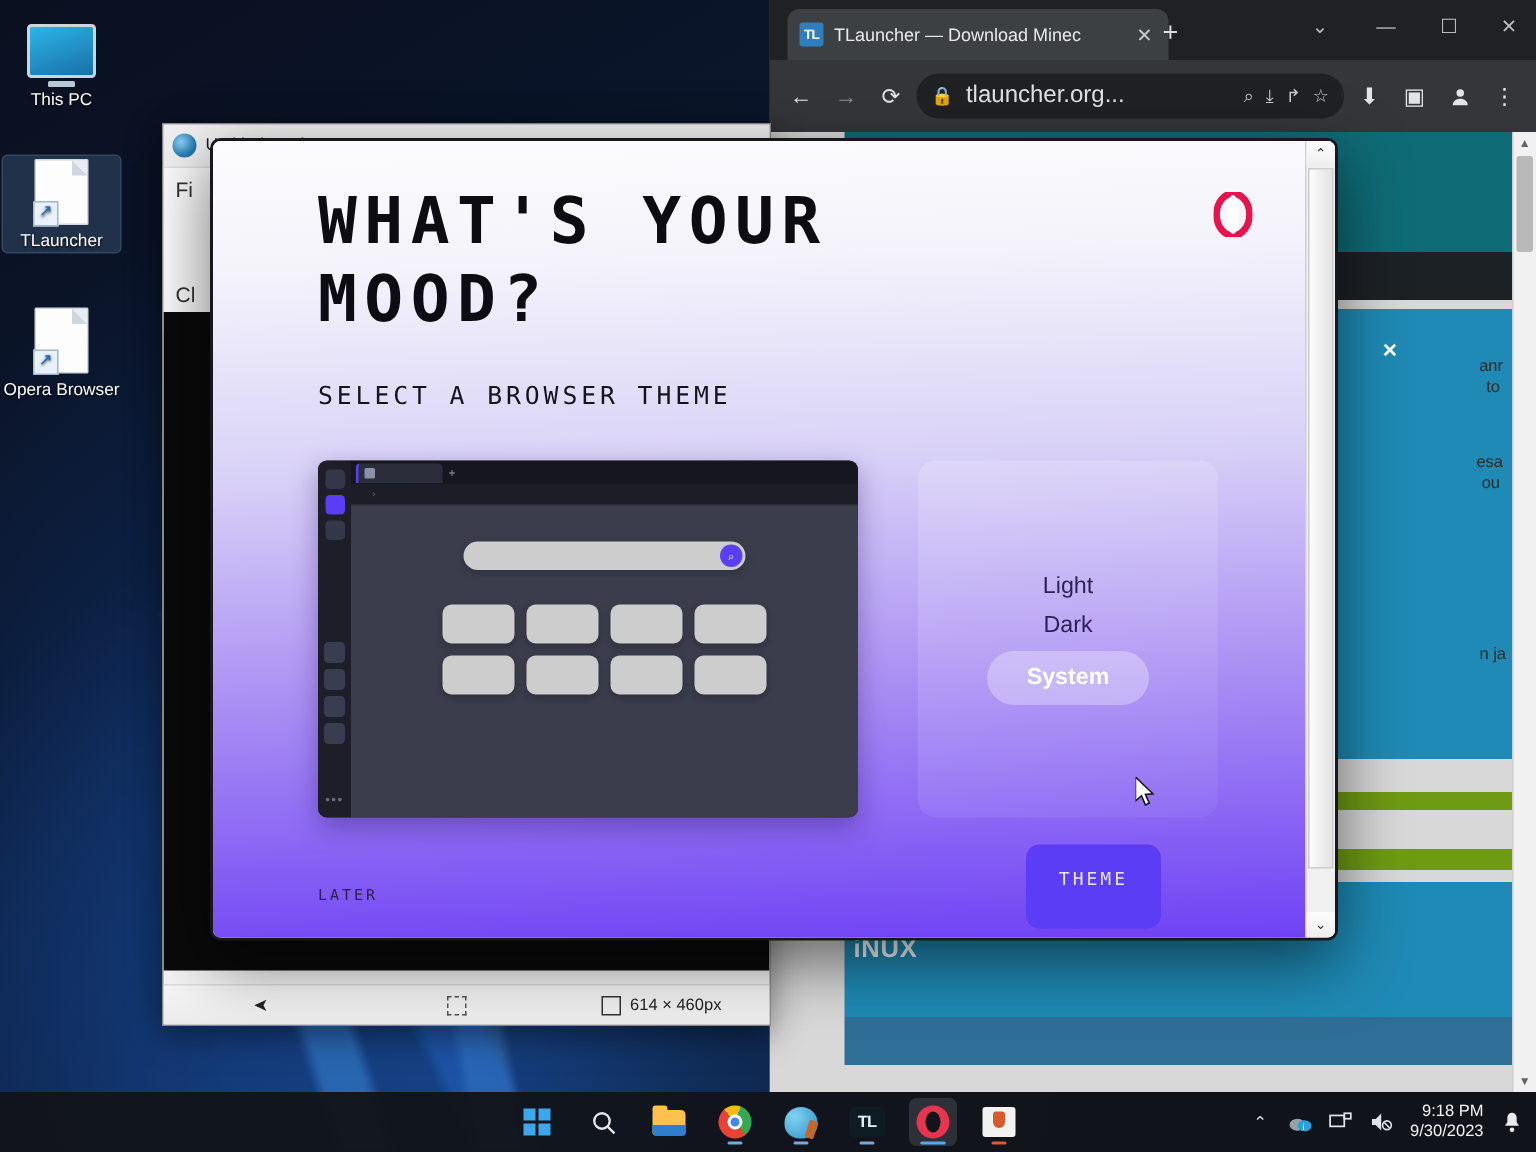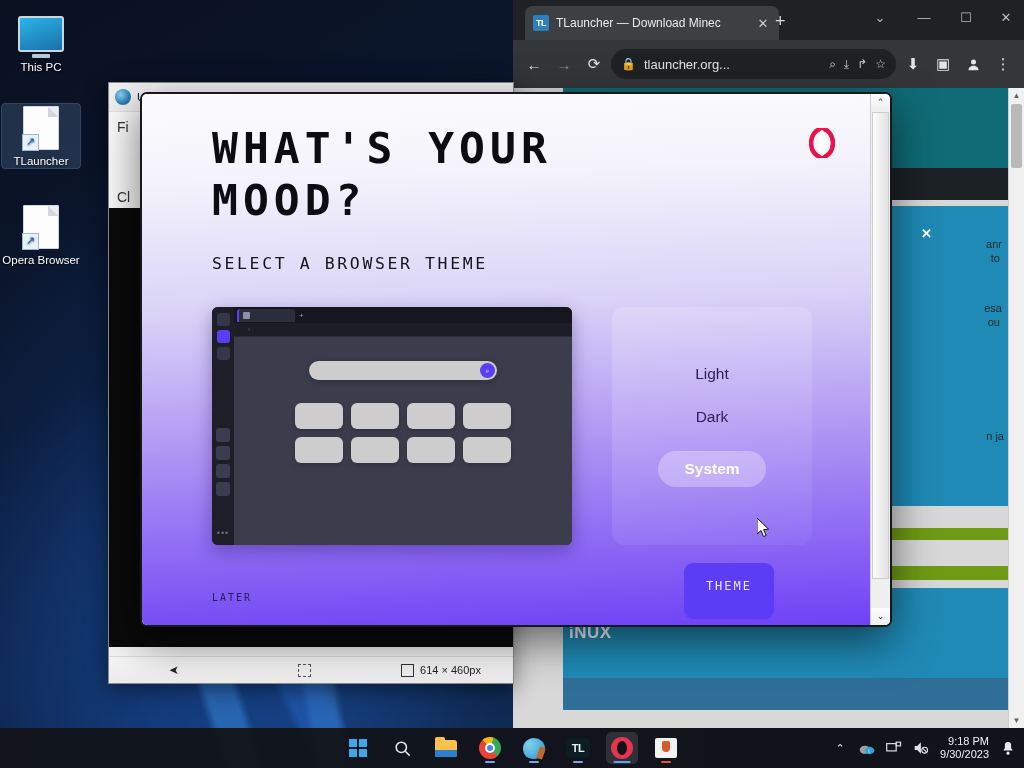--- a/index.html
+++ b/index.html
@@ -46,21 +46,21 @@
               display:flex;align-items:center;padding:0 8px;gap:7px;}
   .tl-favicon{width:16px;height:16px;background:#2f7fbf;border-radius:2px;color:#fff;font-size:9px;font-weight:bold;
               display:flex;align-items:center;justify-content:center;letter-spacing:-.5px;}
   #chrome-tab .ttl{flex:1;color:#e8eaed;font-size:12px;white-space:nowrap;overflow:hidden;}
   .tabclose{color:#c9ccd0;font-size:13px;width:16px;text-align:center;}
   #newtab{position:absolute;left:262px;top:12px;color:#dadce0;font-size:18px;line-height:18px;}
   .wbtn{position:absolute;top:8px;color:#b9bcc0;font-size:13px;width:28px;text-align:center;line-height:20px;}
   #chrome-toolbar{height:48px;background:#35363a;display:flex;align-items:center;padding:0 8px;gap:4px;}
   .tbicon{width:26px;height:26px;display:flex;align-items:center;justify-content:center;color:#e2e4e7;font-size:15px;flex:none;}
   #omnibox{flex:1;height:30px;background:#202124;border-radius:15px;display:flex;align-items:center;padding:0 10px;gap:8px;}
-  #omnibox .url{color:#dfe1e5;font-size:13px;flex:1;white-space:nowrap;overflow:hidden;}
+  #omnibox .url{color:#dfe1e5;font-size:16px;flex:1;white-space:nowrap;overflow:hidden;}
   .obic{color:#c7cace;font-size:12px;}
   
   #page{position:absolute;left:0;top:88px;right:0;bottom:0;background:#d8d8d8;overflow:hidden;}
   #page-hero{position:absolute;left:50px;top:0;right:14px;height:80px;background:#0f6b76;}
   #page-hero2{position:absolute;left:50px;top:80px;width:250px;height:32px;background:#c2651d;}
   #page-hero3{position:absolute;left:300px;top:80px;right:14px;height:32px;background:#1c2126;}
   #ad-panel{position:absolute;left:50px;top:118px;right:14px;height:300px;background:#1f8ab5;}
   .adx{position:absolute;color:#fff;font-weight:bold;font-size:13px;}
   #ad-circle{position:absolute;left:-48px;top:100px;width:96px;height:96px;border-radius:50%;background:#f4f7f9;
              display:flex;align-items:center;justify-content:center;color:#1f8ab5;font-weight:bold;font-size:16px;}
@@ -126,21 +126,21 @@
   #pv-content{flex:1;background:#3b3d4c;display:flex;flex-direction:column;align-items:center;padding-top:24px;}
   #pv-search{width:188px;height:19px;border-radius:10px;background:#cdcdce;position:relative;
              box-shadow:0 2px 6px rgba(0,0,0,.25);}
   #pv-searchbtn{position:absolute;right:2px;top:2px;width:15px;height:15px;border-radius:50%;background:#5b3df5;
                 color:#fff;font-size:7px;display:flex;align-items:center;justify-content:center;}
   #pv-tiles{display:grid;grid-template-columns:repeat(4,48px);gap:8px 8px;margin-top:23px;}
   .pv-tile{height:26px;background:#cdcdce;border-radius:6px;box-shadow:0 2px 5px rgba(0,0,0,.22);}
   
   #theme-card{width:200px;height:238px;border-radius:12px;
               background:linear-gradient(160deg,rgba(255,255,255,.18),rgba(255,255,255,.05));
-              display:flex;flex-direction:column;align-items:center;justify-content:center;gap:25px;}
+              display:flex;flex-direction:column;align-items:center;justify-content:center;gap:8px;}
   .theme-opt{font-size:15.5px;color:#2c1f58;}
   .theme-opt.sel{background:rgba(255,255,255,.30);color:#fff;font-weight:bold;
                  padding:9px 26px;border-radius:20px;}
   #dlg-footer{position:absolute;left:0;right:19px;bottom:0;height:56px;display:flex;align-items:center;
               padding:0 0 0 70px;}
   #later-btn{color:#2b2150;font-size:10px;letter-spacing:2px;font-family:"DejaVu Sans Mono",monospace;}
   #next-btn{position:absolute;right:78px;top:-6px;background:#5b3df5;color:#e9e6ff;
             font-size:12px;letter-spacing:2px;font-family:"DejaVu Sans Mono",monospace;
             padding:16px 22px 26px 22px;border-radius:9px;}
   #dlg-scroll{position:absolute;right:0;top:0;bottom:0;width:19px;background:#f0f0f0;border-left:1px solid #d0d0d0;}

